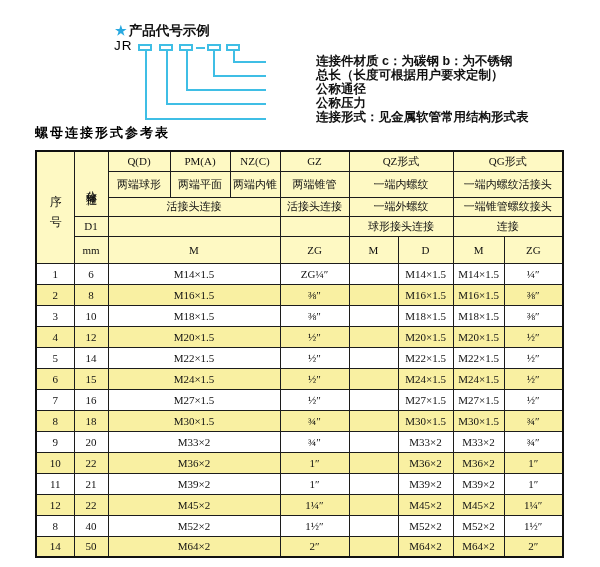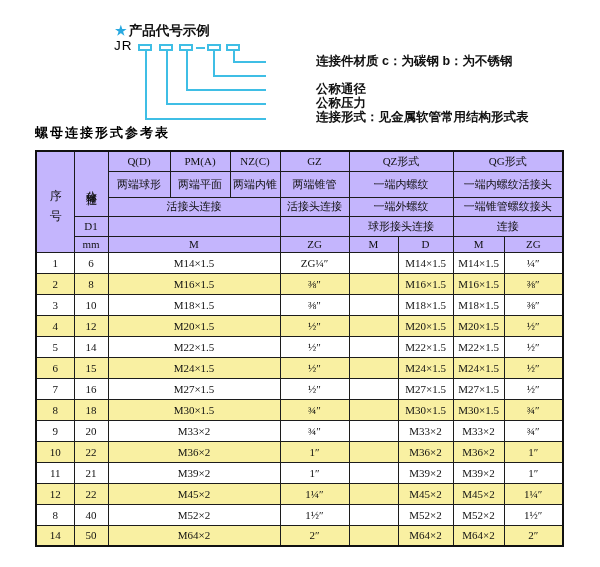--- a/index.html
+++ b/index.html
@@ -27,23 +27,23 @@
   .tbl-wrap { position:absolute; left:35px; top:150px; }
   table.ref {
     border-collapse:collapse; table-layout:fixed; width:528px;
     font-family:"Liberation Serif", serif; color:#111;
   }
   table.ref { border:2px solid #111; }
   table.ref th, table.ref td {
     border:1px solid #1c1c1c; text-align:center; vertical-align:middle;
     padding:0; font-size:11px; font-weight:normal; overflow:hidden;
   }
-  table.ref thead th { background:#c4b5fd; }
+  table.ref thead th { background:#fef9c3; }
   tr.hr1 { height:20px; } tr.hr2 { height:26px; } tr.hr3 { height:19px; }
-  tr.hr4 { height:20px;padding-left:31px; } tr.hr5 { height:16px; }
+  tr.hr4 { height:20px;padding-left:31px; } tr.hr5 { height:27px; }
   table.ref tbody tr { height:21px; background:#ffffff; }
   table.ref tbody tr.alt { background:#f9f0a2; }
   .vtext { writing-mode:vertical-rl; text-orientation:upright; margin:0 auto; display:inline-block; }
   .serial-v { letter-spacing:1.8em; font-size:12px; }
   .diam-v { letter-spacing:0.12em; font-size:11px; }
   .frac { font-size:12px; }
 </style>
 </head>
 <body>
 
@@ -59,20 +59,21 @@
   <div class="code-box" style="left:207px;"></div>
   <div class="code-box" style="left:226px;"></div>
 
   <div class="callout-line" style="left:233px; top:51px; width:31px; height:10px;"></div>
   <div class="callout-line" style="left:213px; top:51px; width:51px; height:24px;"></div>
   <div class="callout-line" style="left:186px; top:51px; width:78px; height:38px;"></div>
   <div class="callout-line" style="left:166px; top:51px; width:98px; height:52px;"></div>
   <div class="callout-line" style="left:145px; top:51px; width:119px; height:67px;"></div>
 
   <div class="callout-label" style="top:54px;">连接件材质  c：为碳钢  b：为不锈钢</div>
+  <div class="callout-label" style="top:68px;">总长（长度可根据用户要求定制）</div>
   <div class="callout-label" style="top:82px;">公称通径</div>
   <div class="callout-label" style="top:96px;">公称压力</div>
   <div class="callout-label" style="top:110px;">连接形式：见金属软管常用结构形式表</div>
 
   <div class="tbl-title">螺母连接形式参考表</div>
 
   <div class="tbl-wrap">
     <table class="ref">
       <colgroup>
         <col style="width:38px">

